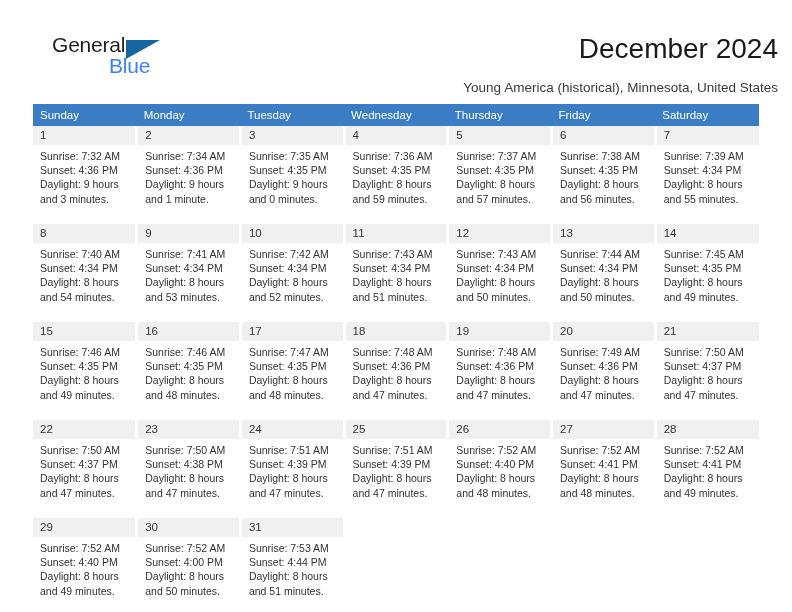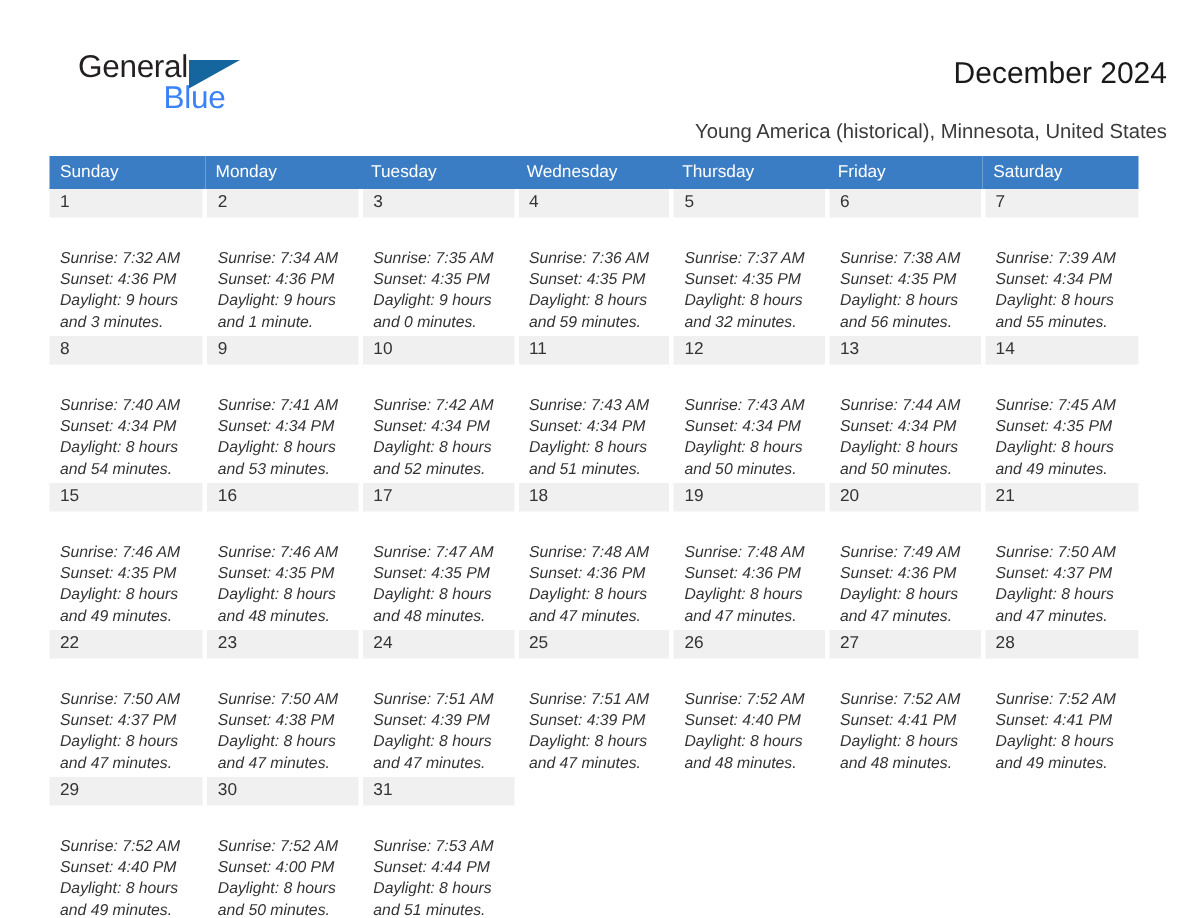--- a/index.html
+++ b/index.html
@@ -62,21 +62,21 @@
     width: 0;
     height: 0;
     border-left: 34px solid #15669e;
     border-bottom: 19px solid transparent;
   }
 
   .month-title {
     position: absolute;
     right: 33px;
     top: 32px;
-    font-size: 20px;
+    font-size: 28px;
     line-height: 34px;
     color: #1a1a1a;
     text-align: right;
     white-space: nowrap;
   }
   .location-title {
     position: absolute;
     right: 33px;
     top: 79px;
     font-size: 13.5px;
@@ -127,25 +127,24 @@
   .daynum-strip {
     height: 19px;
     box-sizing: border-box;
     padding: 2px 0 0 7px;
     font-size: 11.5px;
     line-height: 15px;
     color: #333333;
     background: transparent;
   }
   .cell-body {
-    padding: 20px 7px 0 7px;
+    padding: 4px 7px 0 7px;
     font-size: 10.5px;
     line-height: 14.2px;
     color: #333333;
-    font-style: italic;
   }
   .cell-body div { white-space: nowrap; }
   tr.week-norm .cell.filled .daynum-strip { background: #f0f0f0; }
 
   .spacer-row td {
     height: 8px;
     padding: 0;
     border: none;
     background: #ffffff;
   }
@@ -225,21 +224,21 @@
               </div>
             </div>
           </td>
           <td>
             <div class="cell filled">
               <div class="daynum-strip">5</div>
               <div class="cell-body">
                 <div>Sunrise: 7:37 AM</div>
                 <div>Sunset: 4:35 PM</div>
                 <div>Daylight: 8 hours</div>
-                <div>and 32 minutes.</div>
+                <div>and 57 minutes.</div>
               </div>
             </div>
           </td>
           <td>
             <div class="cell filled">
               <div class="daynum-strip">6</div>
               <div class="cell-body">
                 <div>Sunrise: 7:38 AM</div>
                 <div>Sunset: 4:35 PM</div>
                 <div>Daylight: 8 hours</div>

